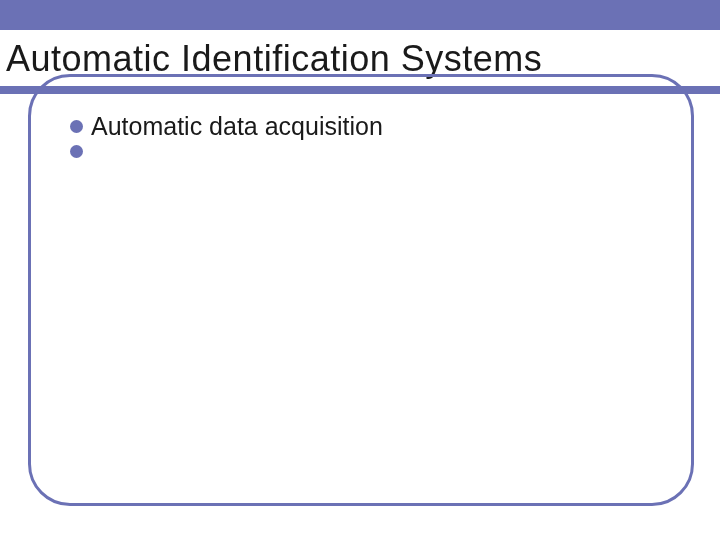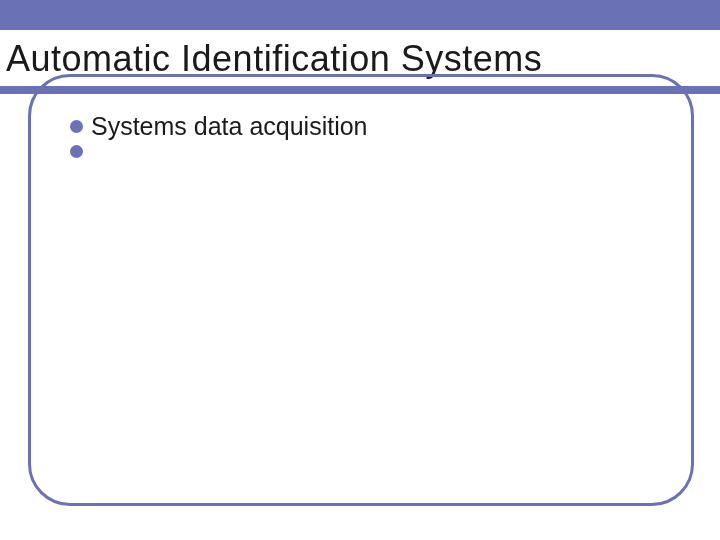--- a/index.html
+++ b/index.html
@@ -74,18 +74,18 @@
 
 <div class="title">Automatic Identification Systems</div>
 
 <div class="title-underline"></div>
 
 <div class="content-frame"></div>
 
 <div class="bullets">
   <div class="bullet-item">
     <span class="bullet-dot"></span>
-    <span class="bullet-text">Systems data acquisition</span>
+    <span class="bullet-text">Automatic data acquisition</span>
   </div>
   <div class="bullet-item">
     <span class="bullet-dot"></span>
   </div>
 </div>
 
 </body></html>

